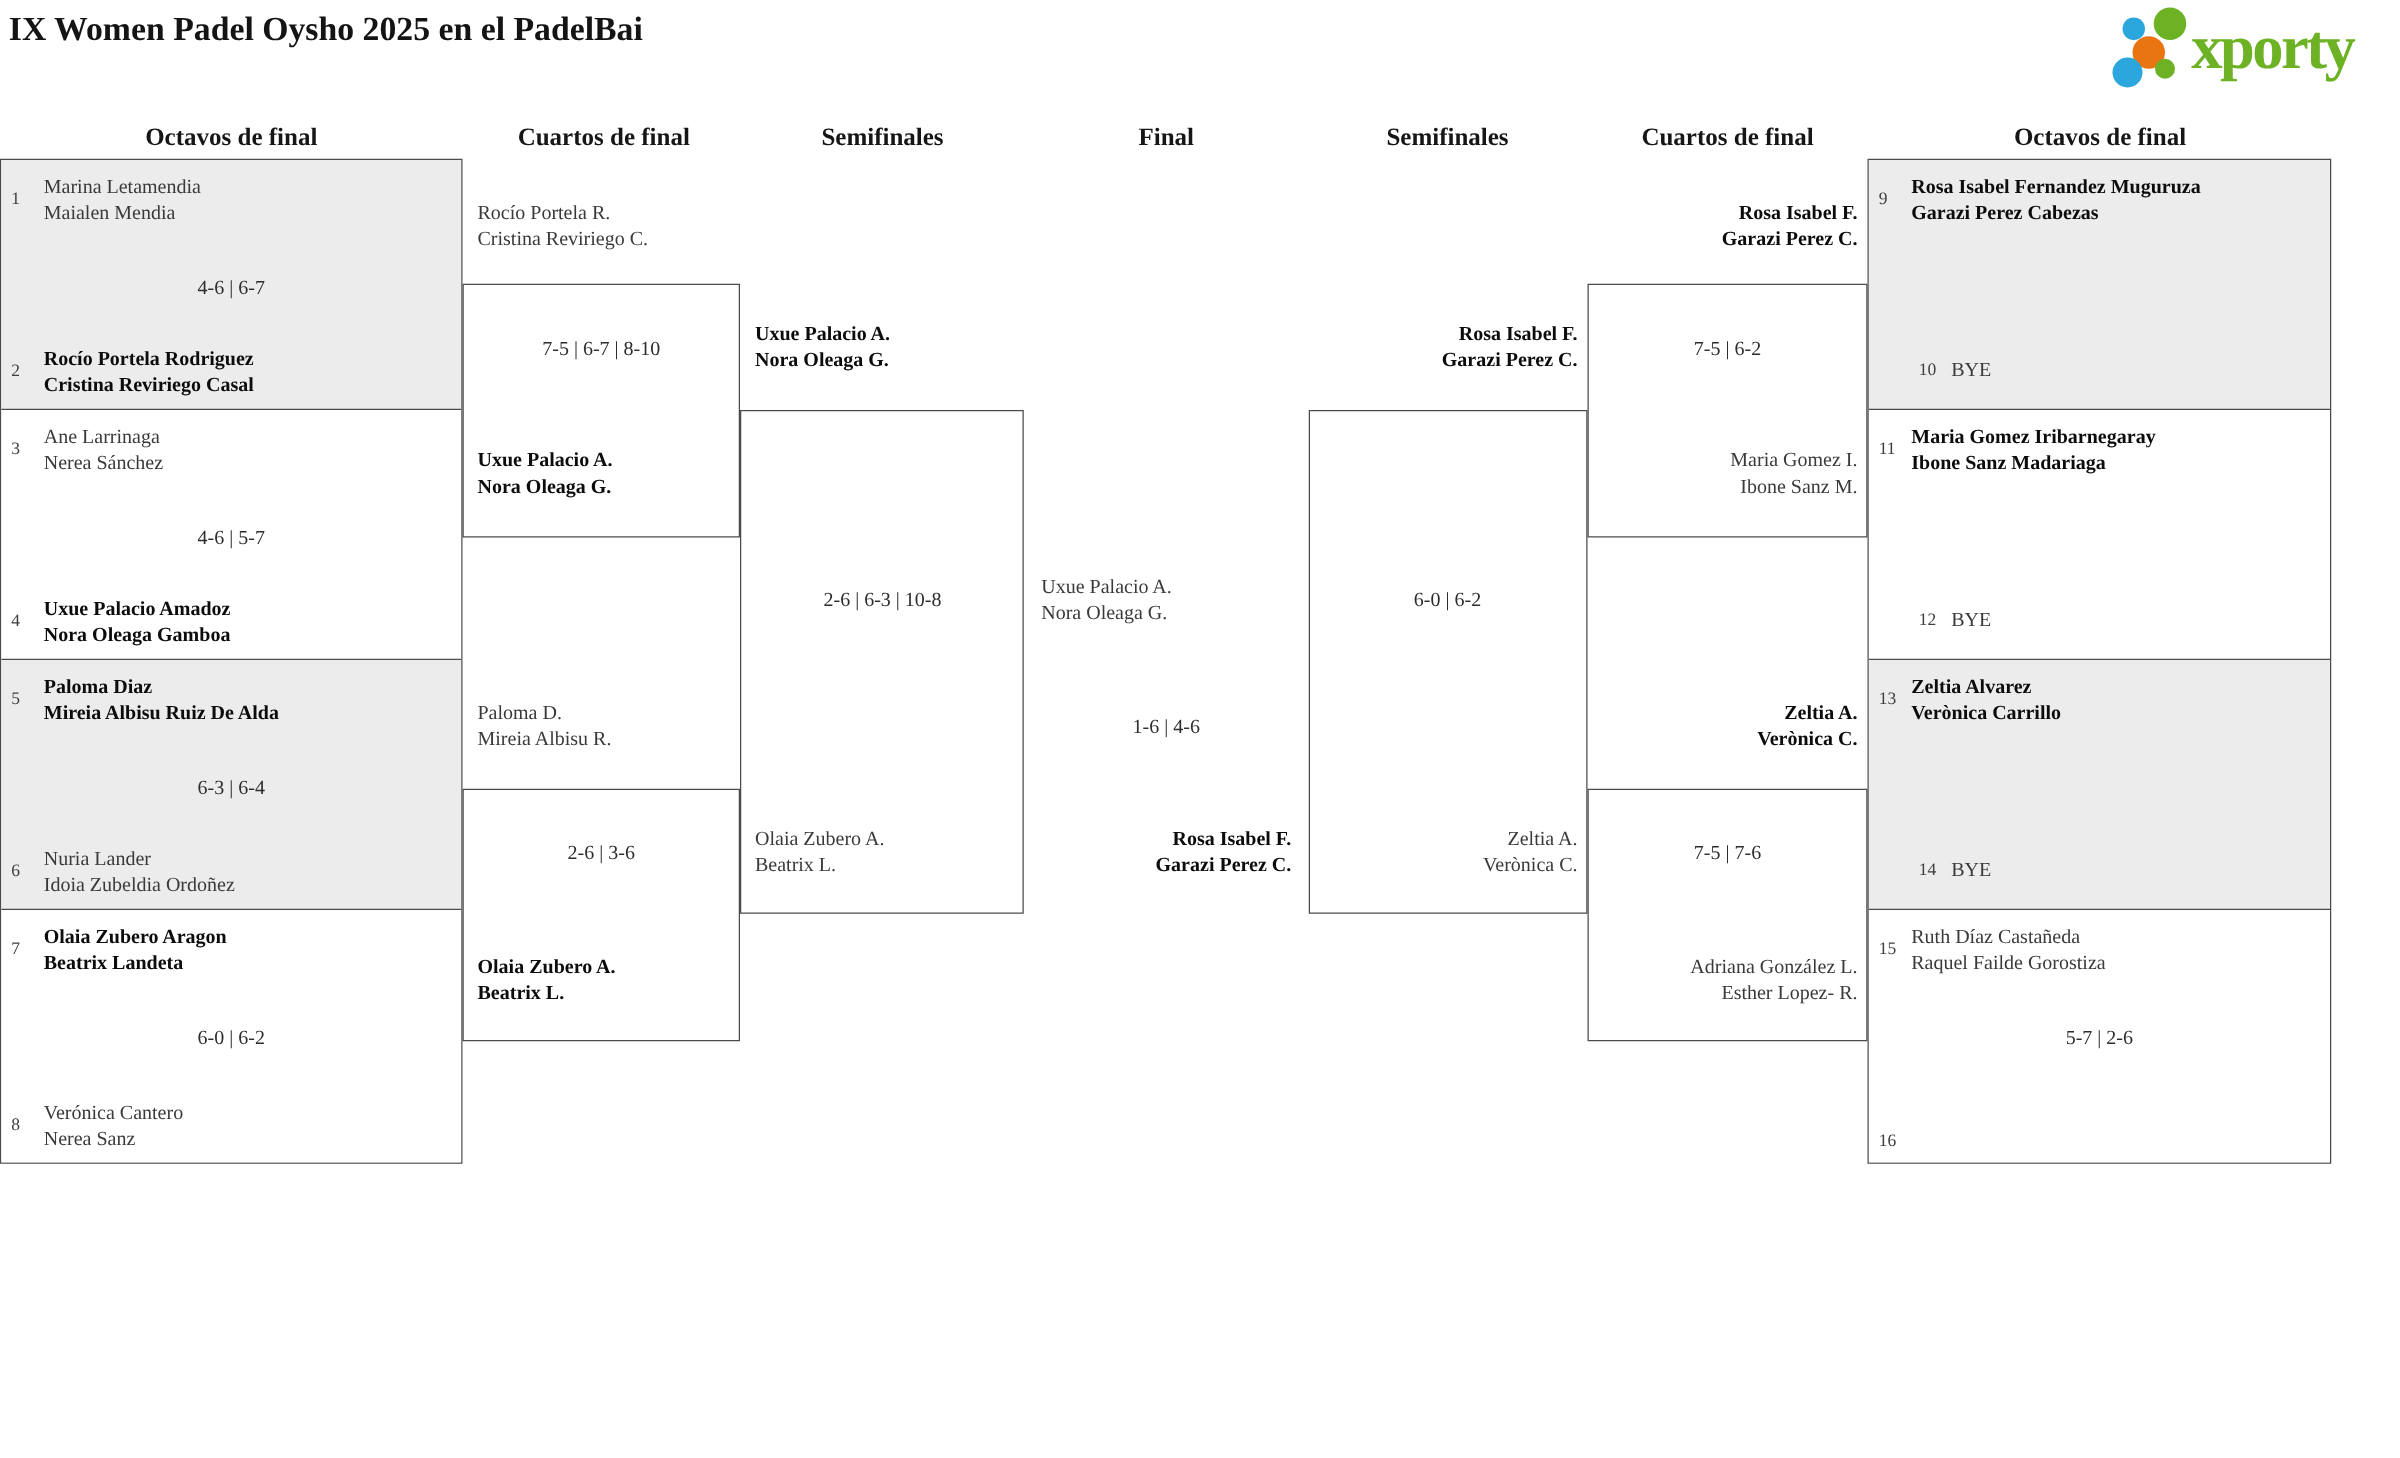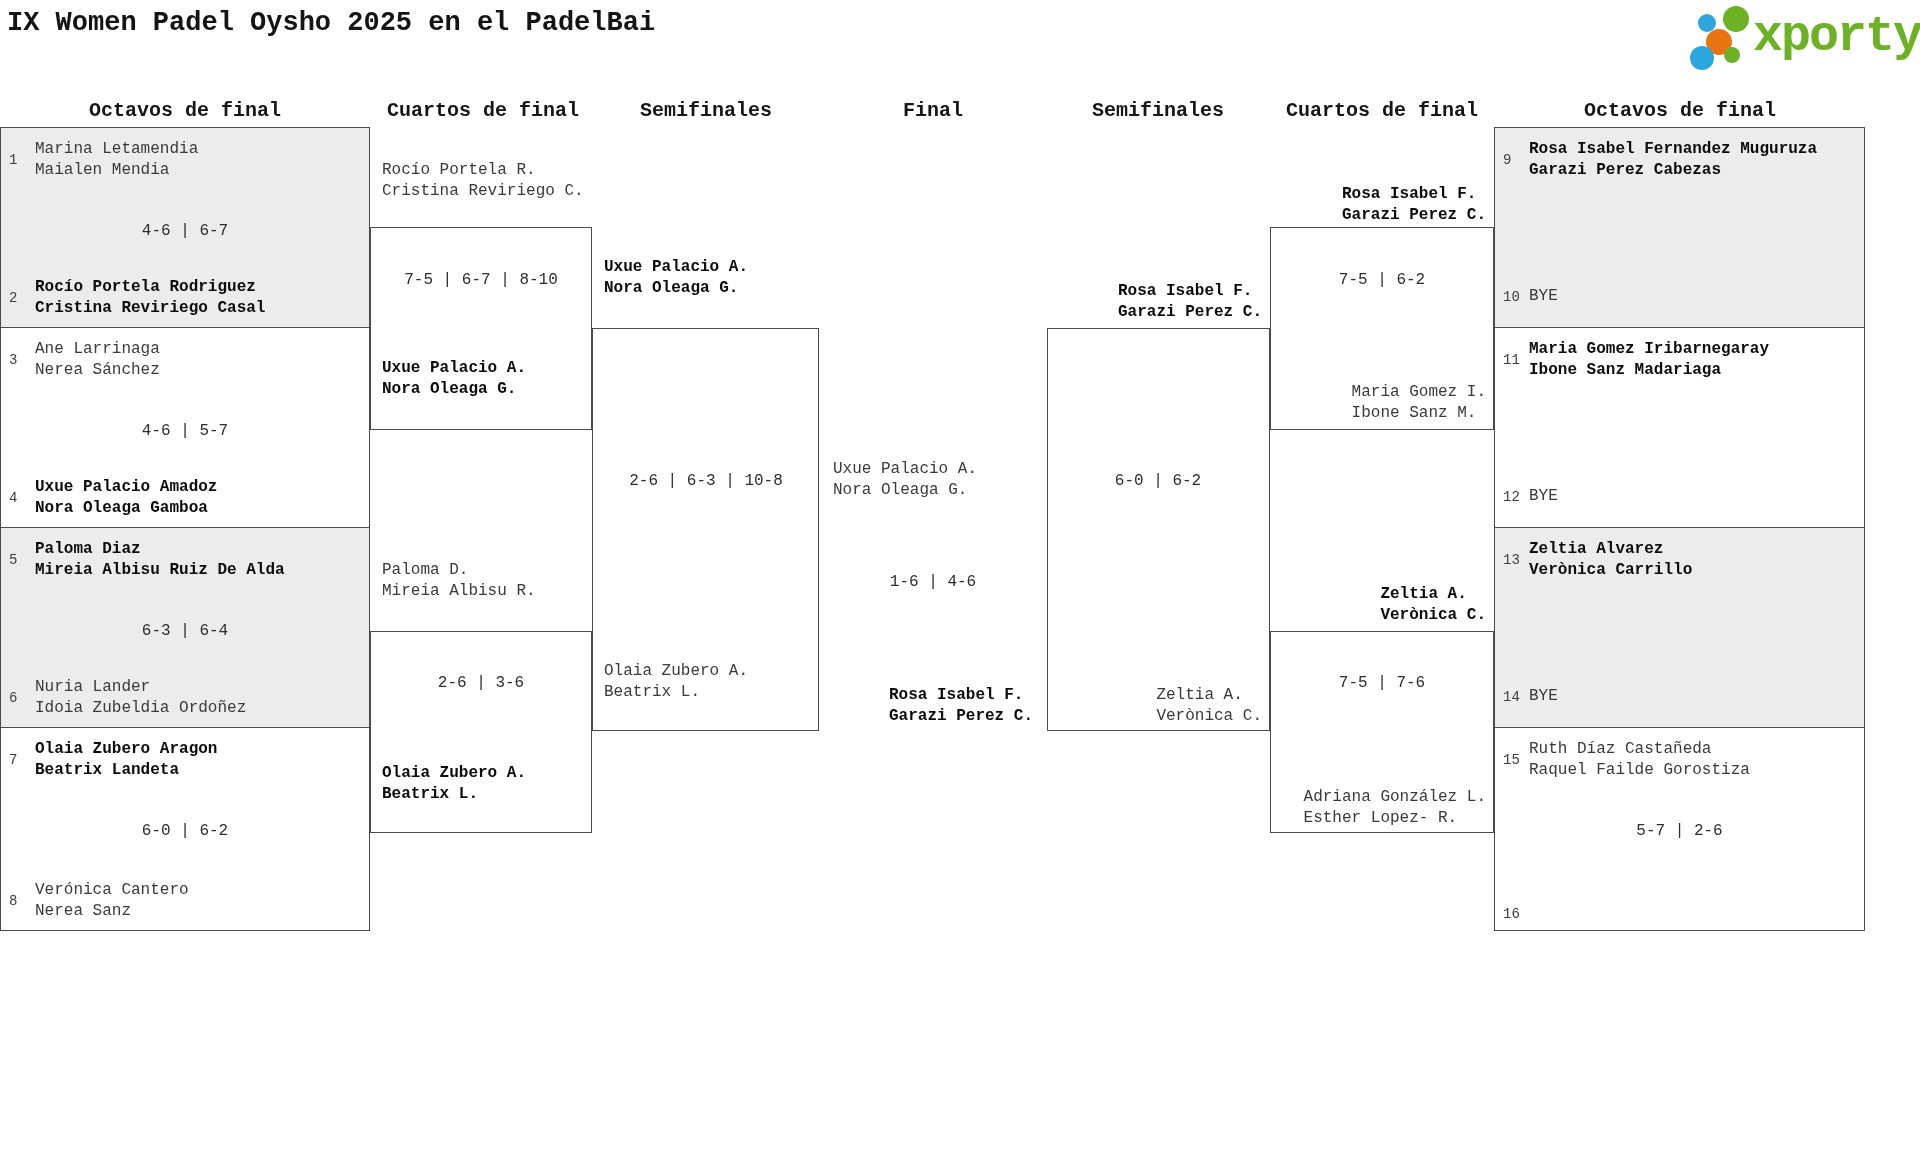--- a/index.html
+++ b/index.html
@@ -1,36 +1,36 @@
 <!DOCTYPE html>
 <html><head>
 <meta charset="utf-8">
 <style>
   html,body{margin:0;padding:0;background:#fff;}
   .page{position:relative;width:1920px;height:940px;background:#fff;overflow:hidden;
-        font-family:Liberation Mono, monospace;color:#222;}
+        font-family:Liberation Serif, serif;color:#222;}
   .title1{position:absolute;left:7px;top:8px;font-size:27px;font-weight:700;color:#141414;white-space:nowrap;}
   .title2{position:absolute;left:7px;top:40px;font-size:26px;font-weight:700;color:#141414;white-space:nowrap;}
   .col-header{position:absolute;top:99px;transform:translateX(-50%);font-size:20px;font-weight:600;color:#161616;white-space:nowrap;}
   .obox{position:absolute;border:1px solid #4b4b4b;box-sizing:border-box;overflow:hidden;background:#fff;}
   .cell{position:relative;height:200px;border-bottom:1px solid #4b4b4b;box-sizing:border-box;background:#fff;}
   .cell.last{height:202px;border-bottom:none;}
   .cell.g{background:#ececec;}
   .trow{position:absolute;left:8px;right:4px;display:flex;align-items:center;gap:9px;}
   .trow.top{top:11px;}
   .trow.bot{bottom:8px;}
-  .trow.bye{bottom:20px;}
+  .trow.bye{bottom:20px;margin-left:32px;}
   .seed{font-size:14px;color:#3e3e3e;min-width:17px;flex:none;}
   .names{font-size:16px;line-height:21px;color:#3a3a3a;}
   .names.w{font-weight:700;color:#0c0c0c;}
   .cscore{position:absolute;left:0;right:0;top:94px;text-align:center;font-size:16px;color:#2d2d2d;white-space:nowrap;}
   .rect{position:absolute;border:1px solid #4b4b4b;box-sizing:border-box;}
   .lbl{position:absolute;font-size:16px;line-height:21px;color:#3a3a3a;white-space:nowrap;}
   .lbl.w{font-weight:700;color:#0c0c0c;}
-  .lbl.r{text-align:left;margin-top:24px;}
+  .lbl.r{text-align:right;}
   .mscore{position:absolute;transform:translateX(-50%);font-size:16px;color:#2d2d2d;white-space:nowrap;text-align:right;}
   .line{display:block;}
   .logo{position:absolute;left:1686px;top:3px;display:flex;align-items:flex-start;justify-content:space-between;}
   .logo-text{margin-left:3px;font-size:50px;font-weight:800;letter-spacing:-2px;line-height:68px;color:#6db224;}
   .footer-bar{position:absolute;left:0;top:1157px;width:133px;height:9px;background:#2ba7de;}
 </style>
 </head>
 <body>
 
 <div class="page">

